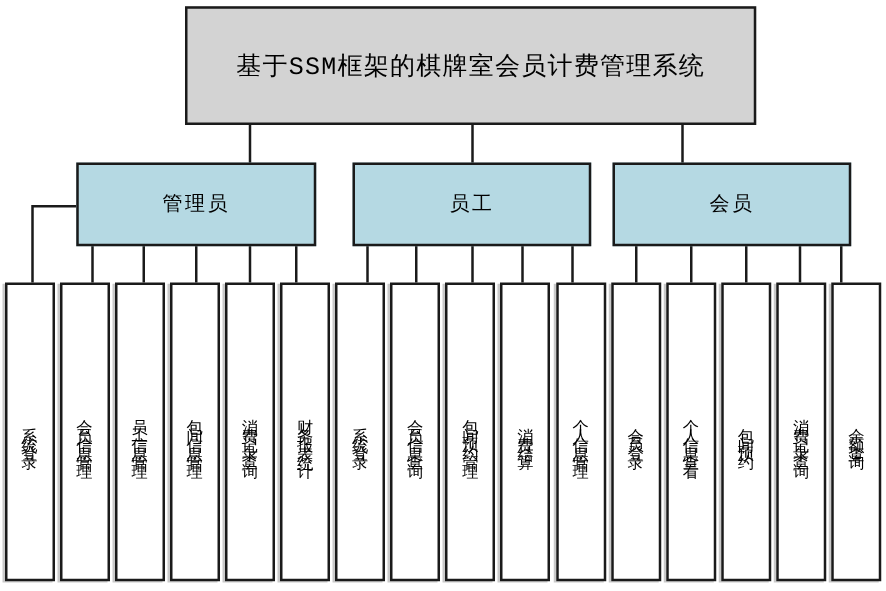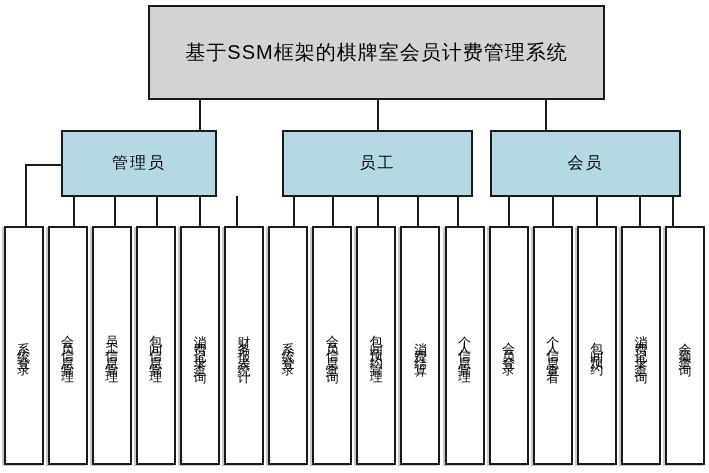--- a/index.html
+++ b/index.html
@@ -20,35 +20,36 @@
   .conn{stroke:var(--line);stroke-width:2;fill:none;}
 
   .node{
     position:absolute;
     box-sizing:border-box;
     border:2px solid var(--line);
     display:flex;
     align-items:center;
     justify-content:center;
     color:#000;
+    font-family:Liberation Mono, monospace;
   }
   .title-box{
     left:148px;top:5px;width:457px;height:95px;
     background:var(--root-fill);
     font-size:20px;
     letter-spacing:1px;
     white-space:nowrap;
   }
   .branch-box{
     top:130px;height:67px;
     background:var(--branch-fill);
     font-size:16px;
     letter-spacing:2px;
   }
-  .branch-0{left:61px;width:156px;}
+  .branch-0{left:61px;width:192px;}
   .branch-1{left:282px;width:191px;}
   .branch-2{left:490px;width:191px;}
 
   .leaf-box{
     position:absolute;
     box-sizing:border-box;
     top:226px;width:40px;height:239px;
     background:var(--leaf-fill);
     border:2px solid var(--line);
     box-shadow:-2px 1px 0 #c9c9c9;

